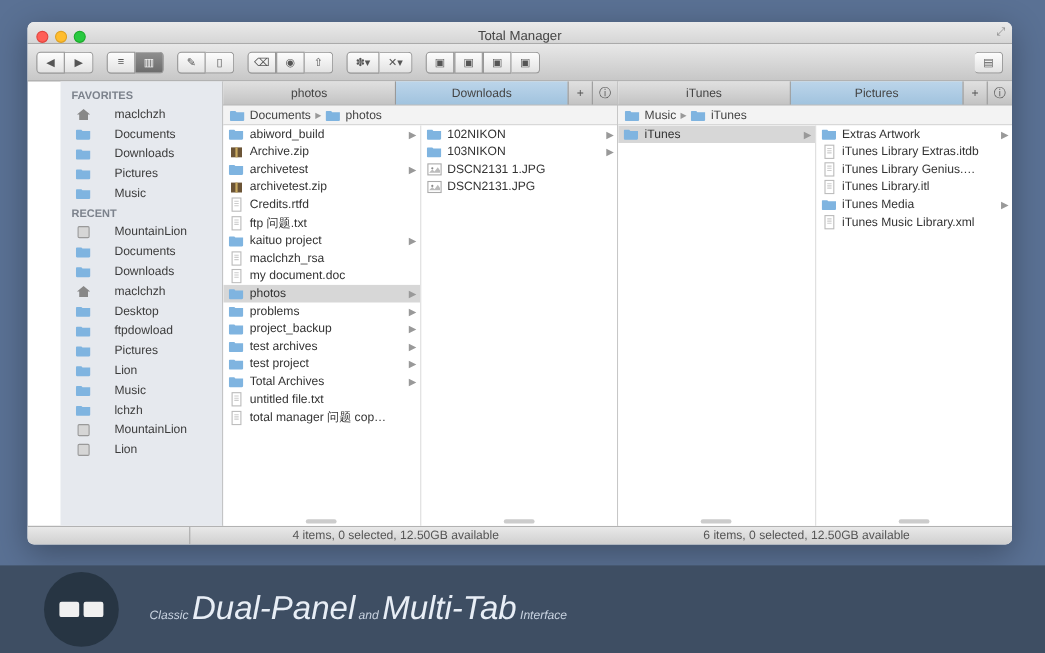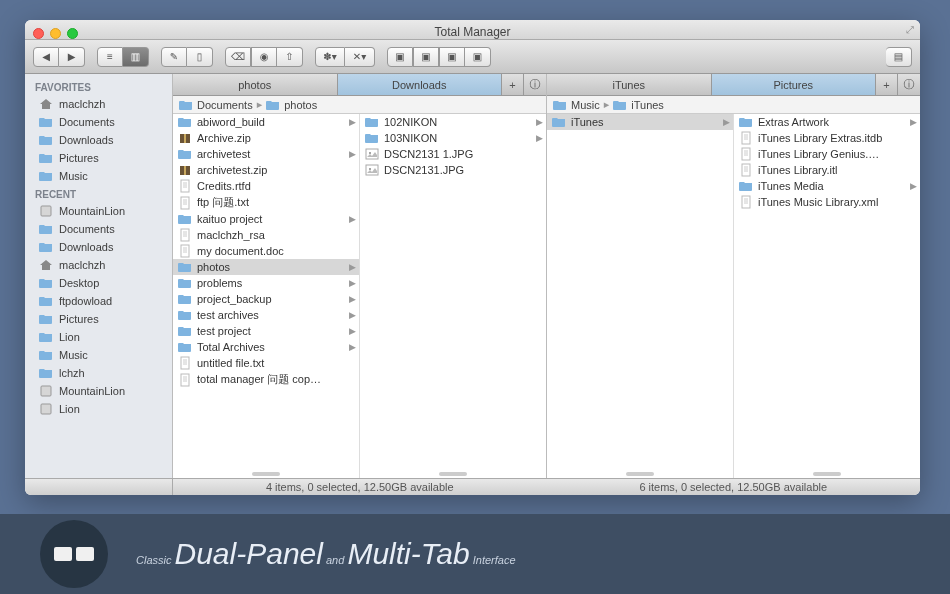--- a/index.html
+++ b/index.html
@@ -16,23 +16,23 @@
 .toolbar{height:34px;background:linear-gradient(#e8e8e8,#c7c7c7);border-bottom:1px solid #999;display:flex;align-items:center;padding:0 8px;gap:12px;}
 .tgrp{display:flex;gap:0;}
 .tbtn{height:20px;width:26px;background:linear-gradient(#fdfdfd,#e2e2e2);border:1px solid #989898;display:flex;align-items:center;justify-content:center;color:#555;font-size:10px;}
 .tbtn:first-child{border-radius:4px 0 0 4px;}
 .tbtn:last-child{border-radius:0 4px 4px 0;border-left:none;}
 .tbtn:only-child{border-radius:4px;}
 .tbtn.act{background:linear-gradient(#8e8e8e,#6c6c6c);color:#fff;}
 .tbtn.wide{width:30px;}
 .spacer{flex:1;}
 .body{display:flex;height:calc(100% - 54px - 17px);}
-.sidebar{width:148px;background:#e6e9ee;border-right:1px solid #bbb;overflow:hidden;padding-top:4px;}
+.sidebar{width:148px;background:#e6e9ee;border-right:1px solid #bbb;overflow:hidden;padding-top:4px;margin-left:30px;}
 .sbhead{color:#7c828c;font-size:10px;font-weight:bold;padding:4px 10px 2px;}
-.sbitem{display:flex;align-items:center;gap:6px;padding:2px 10px 2px 14px;color:#3c3c3c;font-size:11px;}
+.sbitem{display:flex;align-items:center;gap:21px;padding:2px 10px 2px 14px;color:#3c3c3c;font-size:11px;}
 .ico{width:14px;height:14px;display:inline-flex;align-items:center;justify-content:center;}
 .panels{flex:1;display:flex;}
 .panel{flex:1;display:flex;flex-direction:column;border-right:1px solid #bbb;}
 .panel:last-child{border-right:none;}
 .tabs{height:22px;background:linear-gradient(#e0e0e0,#c3c3c3);border-bottom:1px solid #999;display:flex;}
 .tab{flex:1;display:flex;align-items:center;justify-content:center;color:#444;border-right:1px solid #999;position:relative;}
 .tab.sel{background:linear-gradient(#bcd5ea,#a1c3de);}
 .tabact{width:22px;display:flex;align-items:center;justify-content:center;color:#555;border-right:1px solid #999;}
 .tabact:last-child{border-right:none;}
 .crumb{height:18px;background:#f3f3f3;border-bottom:1px solid #ccc;display:flex;align-items:center;padding:0 6px;gap:4px;color:#444;}

